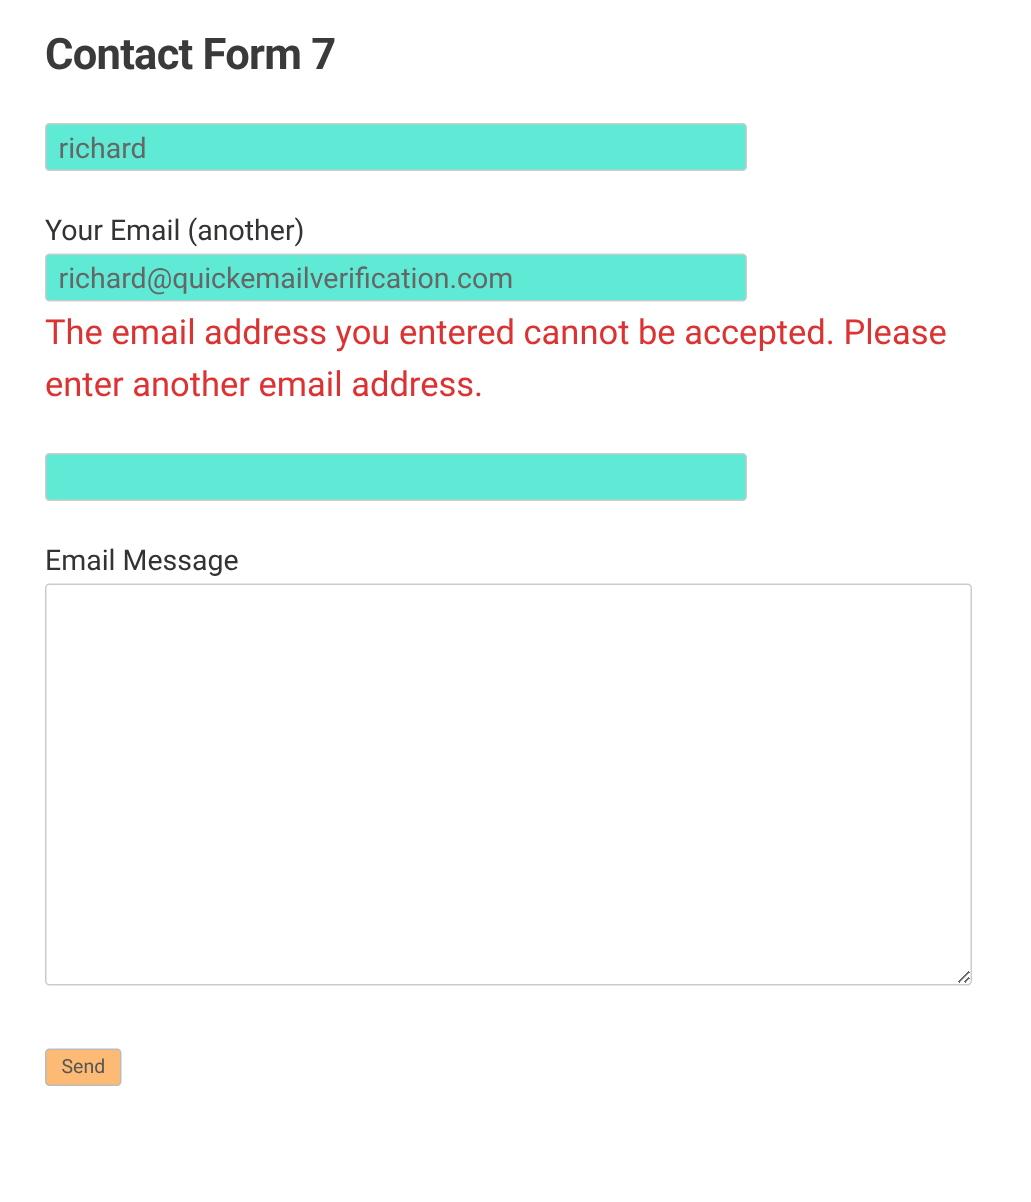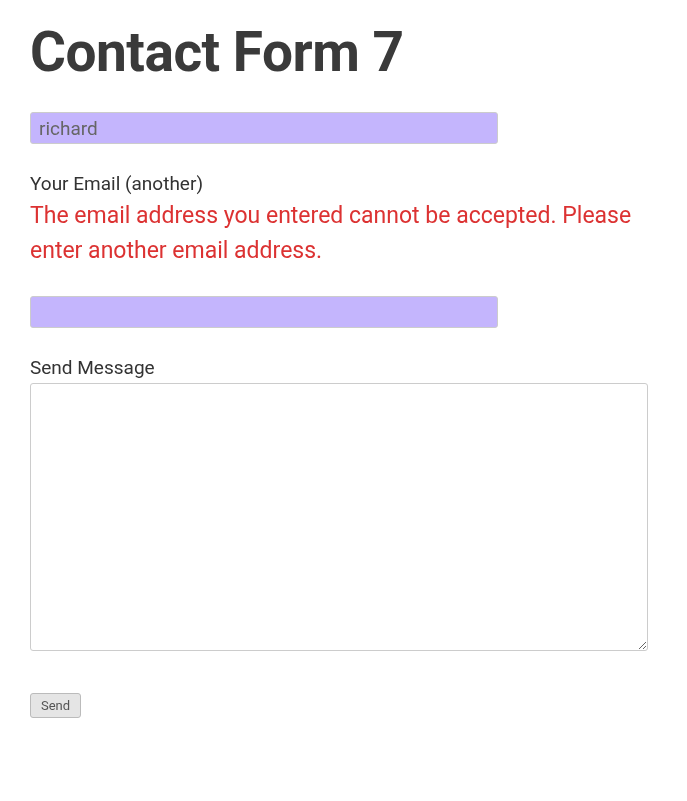--- a/index.html
+++ b/index.html
@@ -7,21 +7,21 @@
       margin: 0;
       padding: 0;
     }
     body {
       font-family: -apple-system, BlinkMacSystemFont, "Segoe UI", Roboto, "Helvetica Neue", Arial, sans-serif;
       background: #ffffff;
       padding: 20px 30px;
       width: 687px;
     }
     .page-title {
-      font-size: 55px;
+      font-size: 29px;
       font-weight: 700;
       color: #3a3a3a;
       margin-bottom: 28px;
       letter-spacing: -0.5px;
     }
     .form-group {
       margin-bottom: 28px;
     }
     .form-label {
       display: block;
@@ -30,21 +30,21 @@
       margin-bottom: 4px;
       font-weight: 400;
     }
     .form-input {
       width: 468px;
       padding: 4px 8px;
       font-size: 19px;
       color: #666666;
       border: 1px solid #cccccc;
       border-radius: 3px;
-      background: #c4b5fd;
+      background: #5eead4;
       font-family: inherit;
       height: 32px;
     }
     .form-textarea {
       width: 618px;
       height: 268px;
       padding: 6px 8px;
       font-size: 18px;
       color: #666666;
       border: 1px solid #cccccc;
@@ -57,48 +57,49 @@
       color: #dc3232;
       font-size: 23px;
       margin-top: 4px;
       line-height: 1.5;
       max-width: 620px;
     }
     .submit-button {
       padding: 4px 10px;
       font-size: 13px;
       color: #555555;
-      background: #e5e5e5;
+      background: #fdba74;
       border: 1px solid #bbbbbb;
       border-radius: 3px;
       cursor: pointer;
       font-family: inherit;
       margin-top: 10px;
     }
   </style>
 </head>
 <body>
 
 <h1 class="page-title">Contact Form 7</h1>
 
 <form>
 
   <div class="form-group">
     <input type="text" class="form-input" value="richard" style="">
   </div>
 
   <div class="form-group">
     <label class="form-label">Your Email (another)</label>
+    <input type="text" class="form-input" value="richard@quickemailverification.com" style="">
     <div class="error-message">The email address you entered cannot be accepted. Please enter another email address.</div>
   </div>
 
   <div class="form-group">
     <input type="text" class="form-input" value="" style="">
   </div>
 
   <div class="form-group">
-    <label class="form-label">Send Message</label>
+    <label class="form-label">Email Message</label>
     <textarea class="form-textarea" value="" style=""></textarea>
   </div>
 
   <button type="button" class="submit-button">Send</button>
 
 </form>
 
 </body></html>

